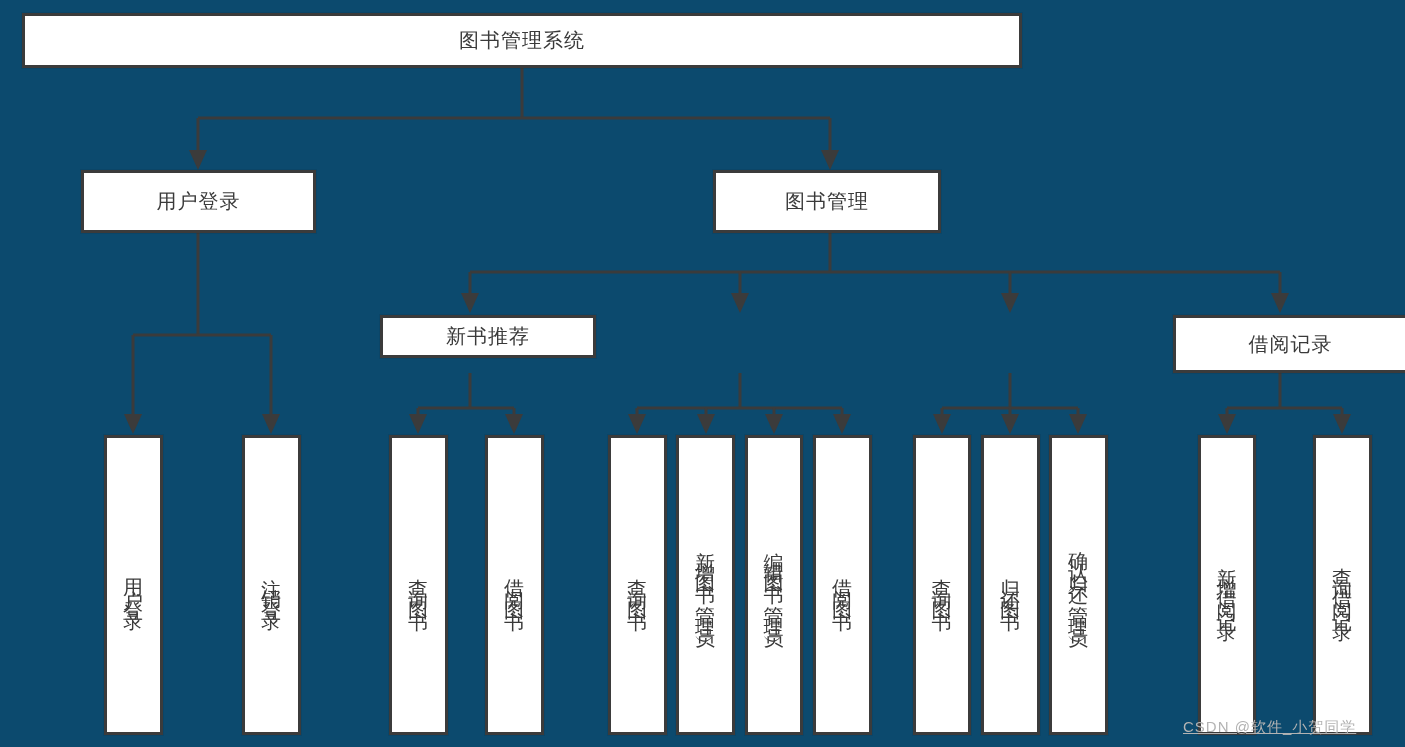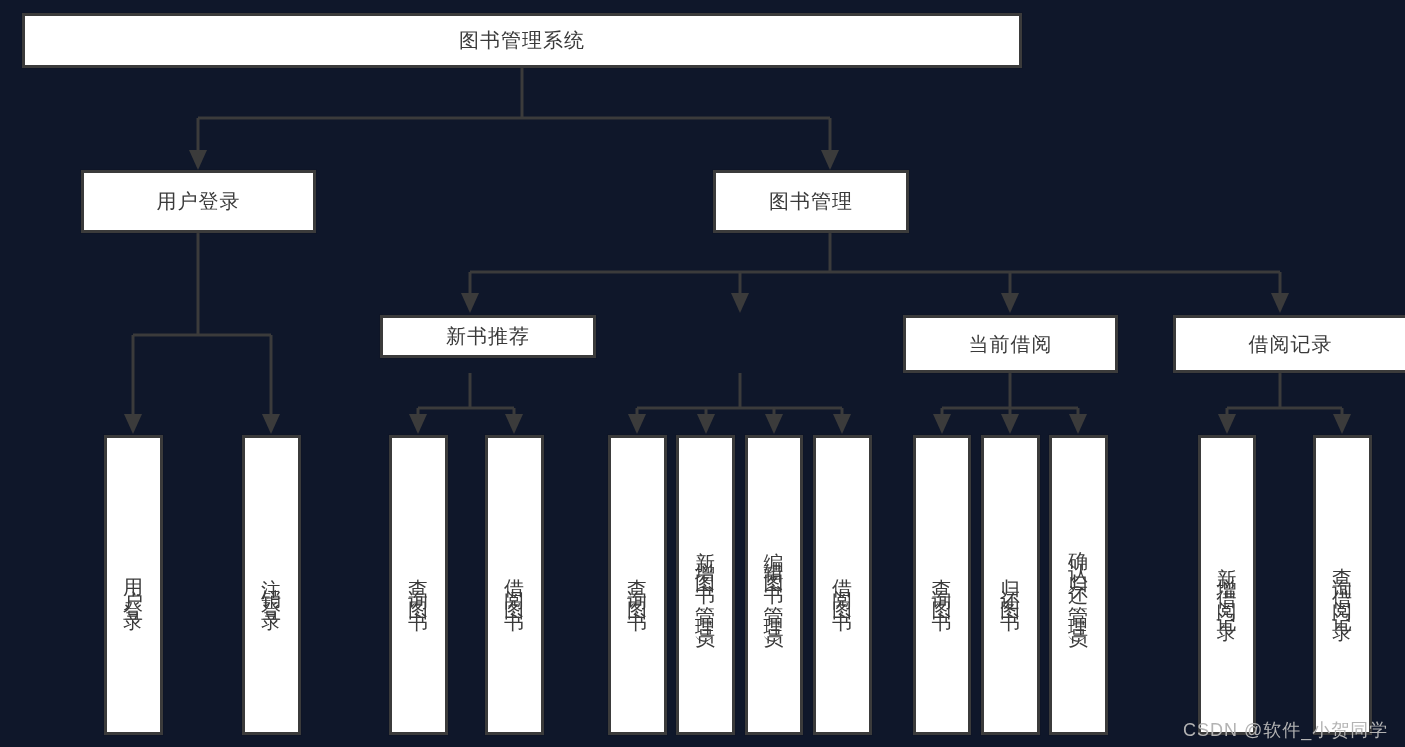--- a/index.html
+++ b/index.html
@@ -1,34 +1,34 @@
 <!DOCTYPE html>
 <html><head>
 <meta charset="utf-8">
 <style>
   html,body{margin:0;padding:0;background:#ffffff;}
   .canvas{
-    position:relative;width:1405px;height:747px;background:#0f172a;
+    position:relative;width:1405px;height:747px;background:#0c4a6e;
     font-family:"Liberation Sans","DejaVu Sans",sans-serif;
     color:#3a3a3a;overflow:hidden;
   }
   .connectors{position:absolute;left:0;top:0;z-index:1;}
   .node{
     position:absolute;background:#ffffff;border:3px solid #3b3b3b;
     box-sizing:border-box;display:flex;align-items:center;justify-content:center;
     z-index:2;font-size:20px;color:#3a3a3a;letter-spacing:1px;
     box-shadow:0 0 0 1px rgba(0,0,0,0.06);
   }
   .node.v span{
     writing-mode:vertical-rl;text-orientation:mixed;
     letter-spacing:11px;line-height:1;
   }
   .watermark{
     position:absolute;left:1183px;top:718px;z-index:6;
-    font-size:18px;color:#b3b3b3;letter-spacing:1px;white-space:nowrap;
+    font-size:15px;color:#b3b3b3;letter-spacing:1px;white-space:nowrap;text-decoration:underline;
   }
 </style>
 </head>
 <body>
 
 <div class="canvas">
 
   <svg class="connectors" width="1405" height="747" viewBox="0 0 1405 747" xmlns="http://www.w3.org/2000/svg">
     <g stroke="#3b3b3b" stroke-width="3" fill="none">
 
@@ -98,29 +98,26 @@
     </g>
   </svg>
 
   <div class="node" style="left:22px;top:13px;width:1000px;height:55px">
     <span>图书管理系统</span>
   </div>
 
   <div class="node" style="left:81px;top:170px;width:235px;height:63px">
     <span>用户登录</span>
   </div>
-  <div class="node" style="left:713px;top:170px;width:196px;height:63px">
+  <div class="node" style="left:713px;top:170px;width:228px;height:63px">
     <span>图书管理</span>
   </div>
 
   <div class="node" style="left:380px;top:315px;width:216px;height:43px">
     <span>新书推荐</span>
-  </div>
-  <div class="node" style="left:903px;top:315px;width:215px;height:58px">
-    <span>当前借阅</span>
   </div>
   <div class="node" style="left:1173px;top:315px;width:235px;height:58px">
     <span>借阅记录</span>
   </div>
 
   <div class="node v" style="left:104px;top:435px;width:59px;height:300px">
     <span>用户登录</span>
   </div>
   <div class="node v" style="left:242px;top:435px;width:59px;height:300px">
     <span>注销登录</span>

